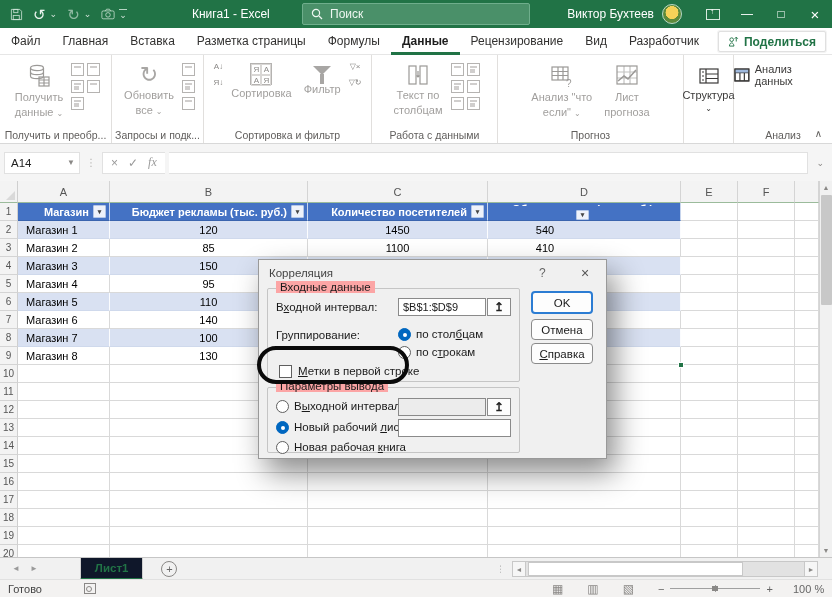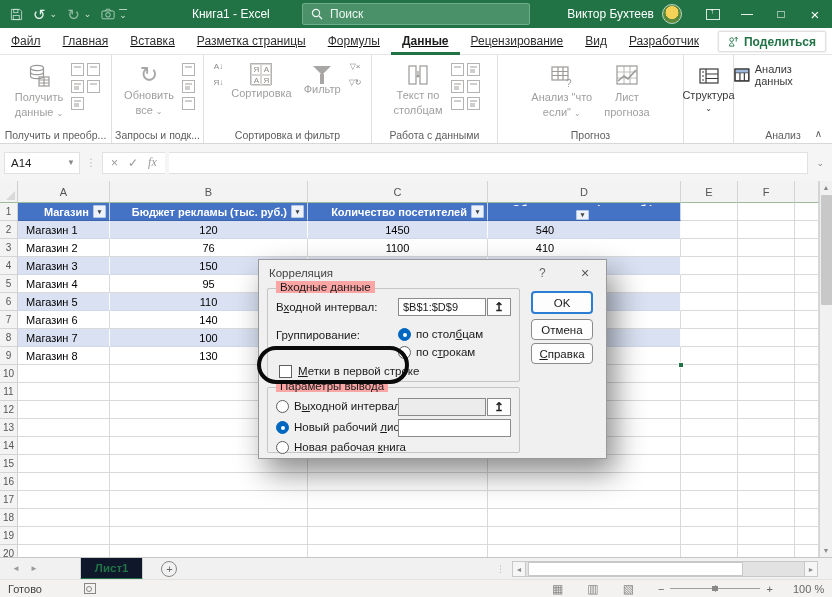--- a/index.html
+++ b/index.html
@@ -156,21 +156,21 @@
     <div class="winbtn">
         <span class="ribopts"></span>
       </div>
     <div class="winbtn">—</div>
     <div class="winbtn">□</div>
     <div class="winbtn" style="font-size:15px;">×</div>
   </div>
 </div>
 
 <div class="tabrow">
-  <div id="ribbon-tabs" style="display:flex;text-decoration:underline;">
+  <div id="ribbon-tabs" style="display:flex;">
       <div class="rtab">Файл</div>
       <div class="rtab">Главная</div>
       <div class="rtab">Вставка</div>
       <div class="rtab">Разметка страницы</div>
       <div class="rtab">Формулы</div>
       <div class="rtab active">Данные</div>
       <div class="rtab">Рецензирование</div>
       <div class="rtab">Вид</div>
       <div class="rtab">Разработчик</div>
       <div class="rtab">Справка</div>
@@ -381,21 +381,21 @@
       <div class="cell ctr band" style="width: 198px;">120</div>
       <div class="cell ctr band" style="width: 180px;">1450</div>
       <div class="cell ctr cD band" style="width: 193px;">540</div>
       <div class="cell" style="width: 57px;"></div>
       <div class="cell" style="width: 57px;"></div>
       <div class="cell" style="width: 24px;"></div>
     </div>
     <div class="grow">
       <div class="rh">3</div>
       <div class="cell a" style="width: 92px; text-align: right;">Магазин 2</div>
-      <div class="cell ctr" style="width: 198px;">76</div>
+      <div class="cell ctr" style="width: 198px;">85</div>
       <div class="cell ctr" style="width: 180px;">1100</div>
       <div class="cell ctr cD" style="width: 193px;">410</div>
       <div class="cell" style="width: 57px;"></div>
       <div class="cell" style="width: 57px;"></div>
       <div class="cell" style="width: 24px;"></div>
     </div>
     <div class="grow">
       <div class="rh">4</div>
       <div class="cell a band" style="width: 92px;">Магазин 3</div>
       <div class="cell ctr band" style="width: 198px;">150</div>

